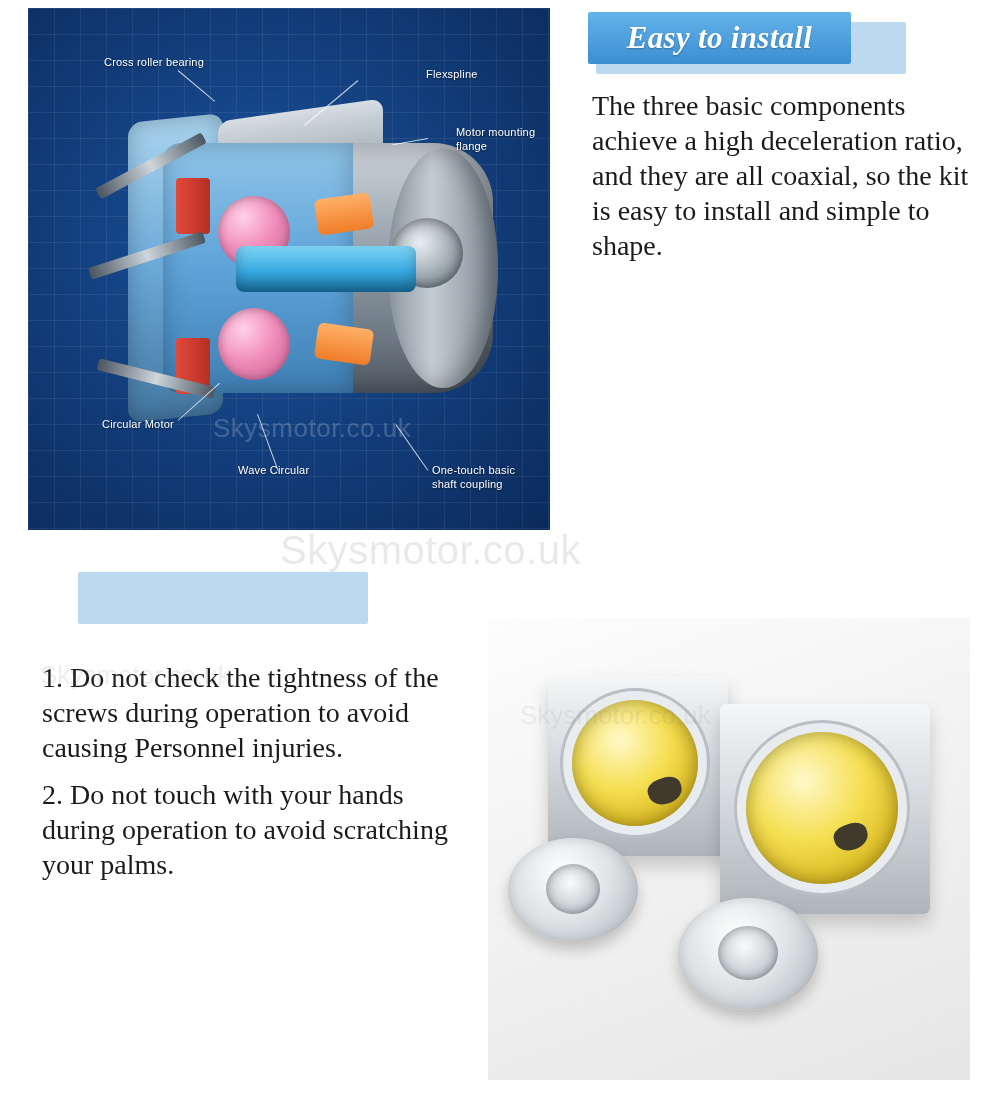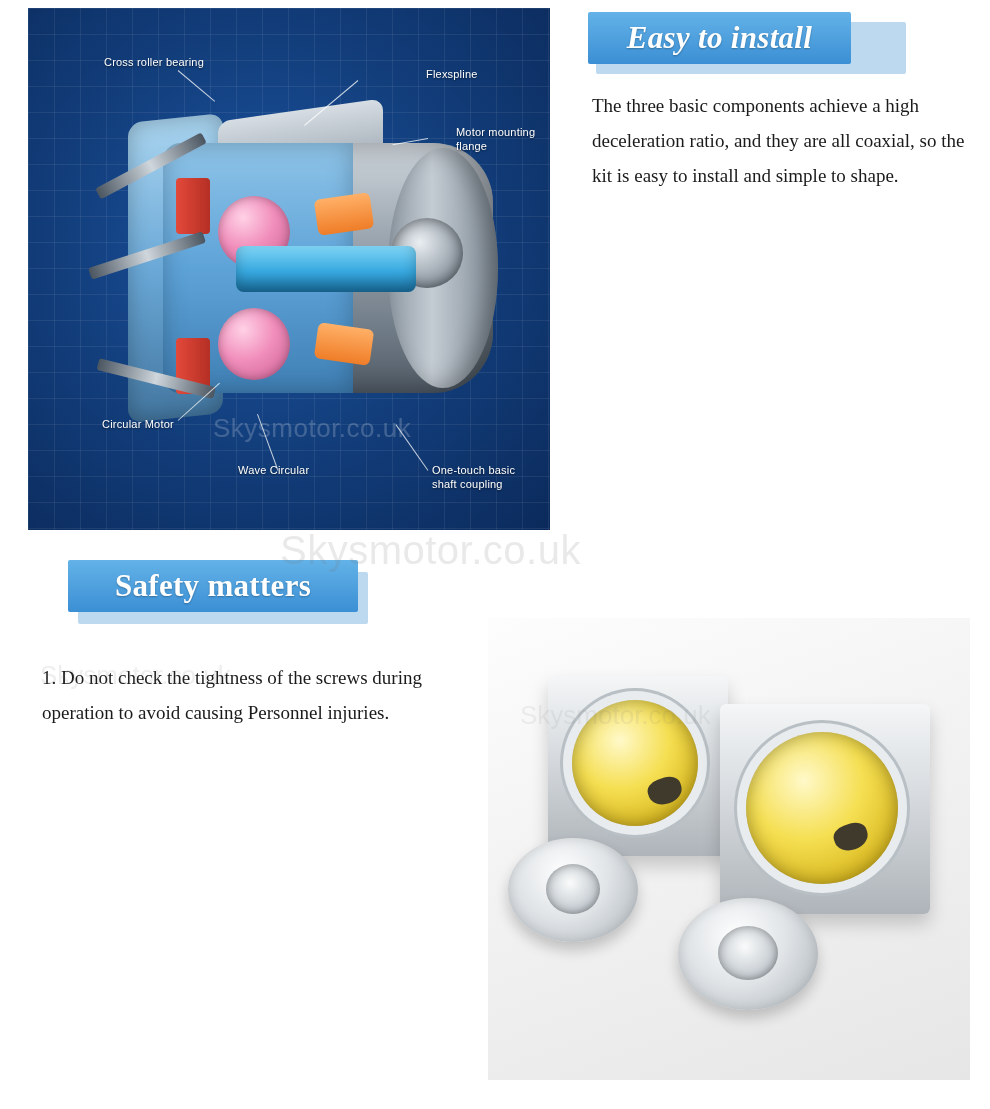--- a/index.html
+++ b/index.html
@@ -203,21 +203,21 @@
   
   #heading-safety-wrap { left: 68px; top: 556px; width: 370px; height: 82px; }
   #heading-safety-wrap .heading-shadow { left: 10px; top: 16px; width: 290px; height: 52px; }
   #heading-safety-wrap .heading-bar { left: 0px; top: 4px; width: 290px; height: 52px; }
 
   
   .body-text {
     position: absolute;
     color: #1b1b1b;
     font-family: "Liberation Serif", serif;
-    font-size: 19px;
+    font-size: 28px;
     line-height: 35px;
   }
   #install-paragraphs {
     left: 592px;
     top: 88px;
     width: 392px;
   }
   #install-paragraphs p { margin: 0 0 22px 0; }
   #install-paragraphs p:last-child { margin-bottom: 0; }
 
@@ -356,27 +356,25 @@
 
   <div class="body-text" id="install-paragraphs">
     <p>The three basic components achieve a high deceleration ratio, and they are all coaxial, so the kit is easy to install and simple to shape.</p>
   </div>
 </div>
 
 <div>
 
   <div class="heading-wrap" id="heading-safety-wrap">
     <div class="heading-shadow"></div>
-    <div class="heading-bar">
-      <span class="heading-text">Safety matters</span>
-    </div>
   </div>
 
   <div class="body-text" id="safety-list">
     <div class="item">1. Do not check the tightness of the screws during operation to avoid causing Personnel injuries.</div>
+    <div class="item">2. Do not touch with your hands during operation to avoid scratching your palms.</div>
   </div>
 
   <div class="photo-panel">
     <div class="gearbox small">
       <div class="gear-face">
         <div class="gear-hub"></div>
       </div>
     </div>
     <div class="gearbox big">
       <div class="gear-face">

